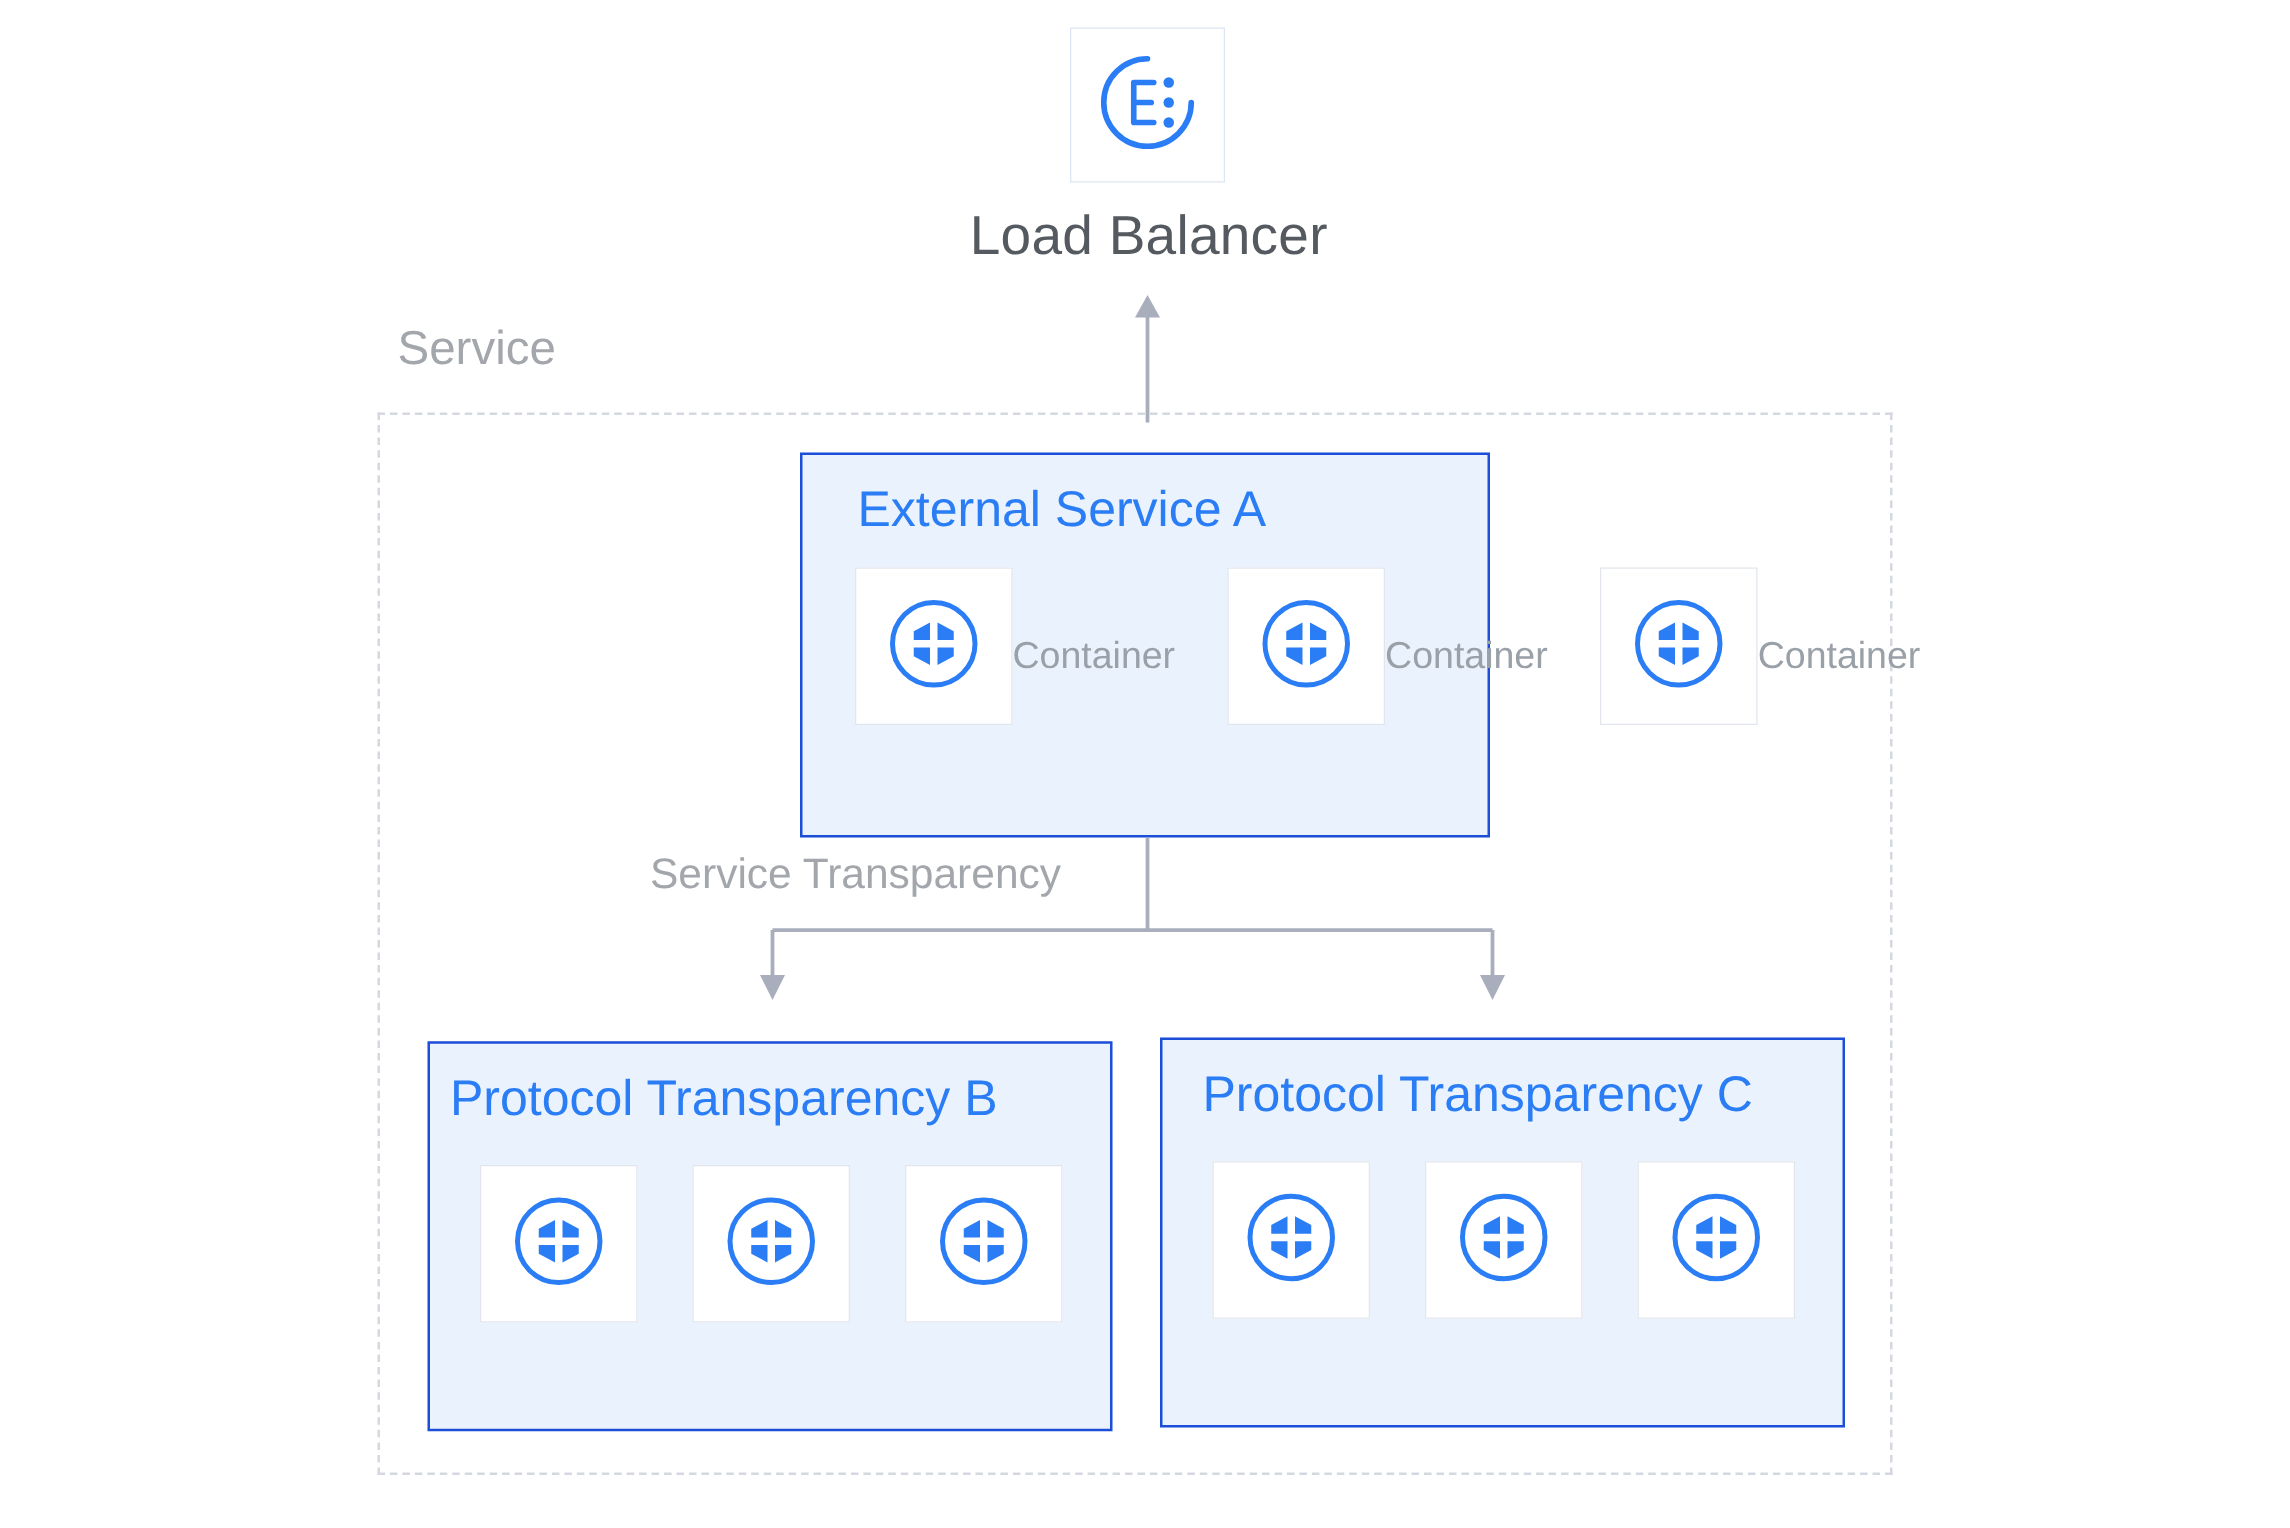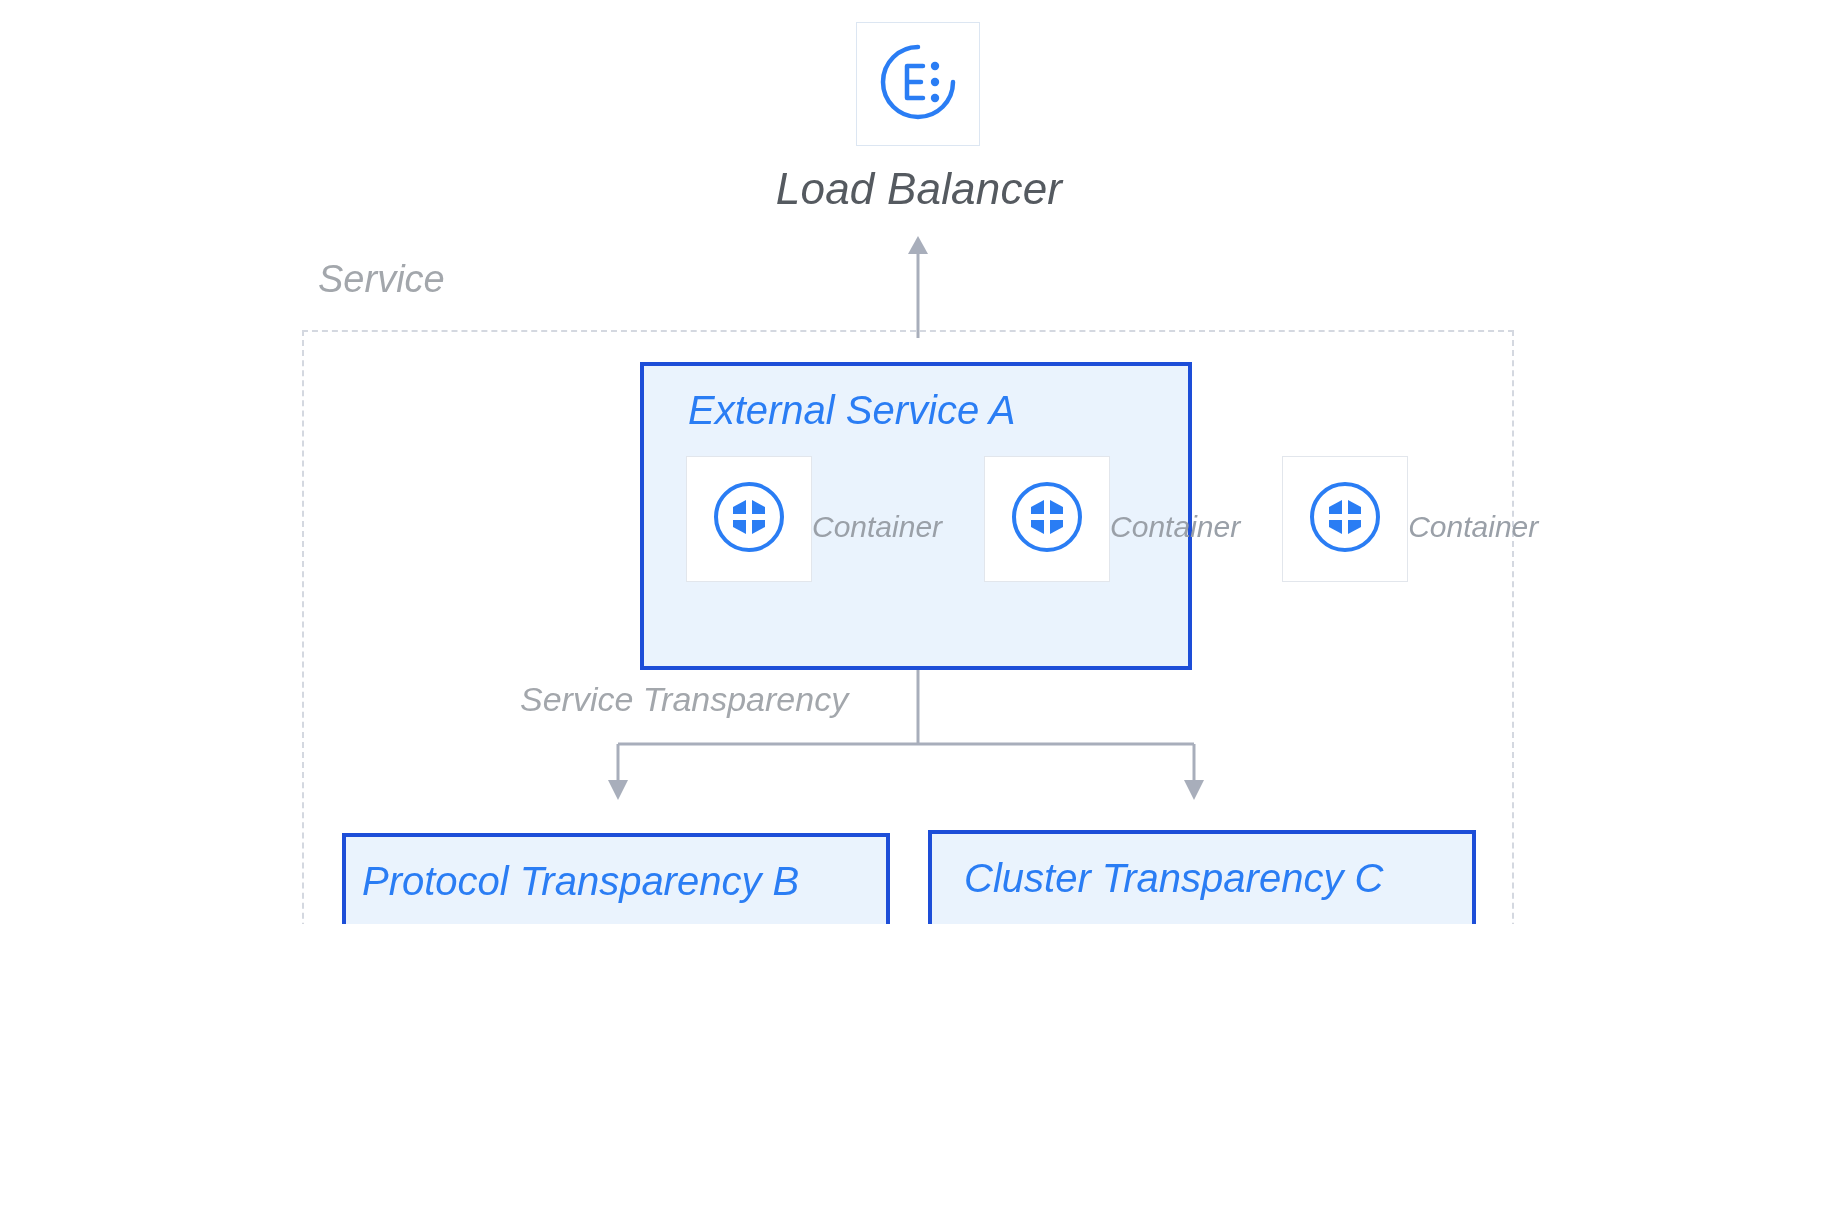--- a/index.html
+++ b/index.html
@@ -7,24 +7,23 @@
     padding: 0;
     background: #ffffff;
   }
   body {
     font-family: "Liberation Sans", sans-serif;
     -webkit-font-smoothing: antialiased;
   }
   #canvas {
     position: relative;
     width: 1832px;
-    height: 924px;
+    height: 1222px;
     background: #ffffff;
     overflow: hidden;
-    font-style: italic;
   }
 
   
   #lb-group {
     position: absolute;
     left: 856px;
     top: 22px;
     width: 126px;
   }
   #lb-tile {
@@ -67,21 +66,21 @@
     box-sizing: border-box;
     border: 2px dashed #d4d8e0;
     background: transparent;
   }
 
   
   .svc-box {
     position: absolute;
     box-sizing: border-box;
     background: #eaf3fd;
-    border: 4px solid #1d4ed8;
+    border: 2px solid #1d4ed8;
   }
   #svc-a {
     left: 640px;
     top: 362px;
     width: 552px;
     height: 308px;
   }
   #svc-b {
     left: 342px;
     top: 833px;
@@ -306,21 +305,21 @@
               <path d="M40 46 L27 46 L27 53 L40 60 Z" fill="#2a7df4"></path>
               <path d="M46 46 L59 46 L59 53 L46 60 Z" fill="#2a7df4"></path>
             </svg>
           </span>
         </div>
       </div>
     </div>
   </div>
 
   <div class="svc-box" id="svc-c">
-    <div class="svc-title">Cluster Transparency C</div>
+    <div class="svc-title">Protocol Transparency C</div>
     <div class="tile-row">
       <div class="tile-cell">
         <div class="tile">
           <span>
             <svg width="86" height="86" viewBox="0 0 86 86">
               <circle cx="43" cy="43" r="33" fill="none" stroke="#2a7df4" stroke-width="4"></circle>
               <path d="M40 26 L27 33 L27 40 L40 40 Z" fill="#2a7df4"></path>
               <path d="M46 26 L59 33 L59 40 L46 40 Z" fill="#2a7df4"></path>
               <path d="M40 46 L27 46 L27 53 L40 60 Z" fill="#2a7df4"></path>
               <path d="M46 46 L59 46 L59 53 L46 60 Z" fill="#2a7df4"></path>

